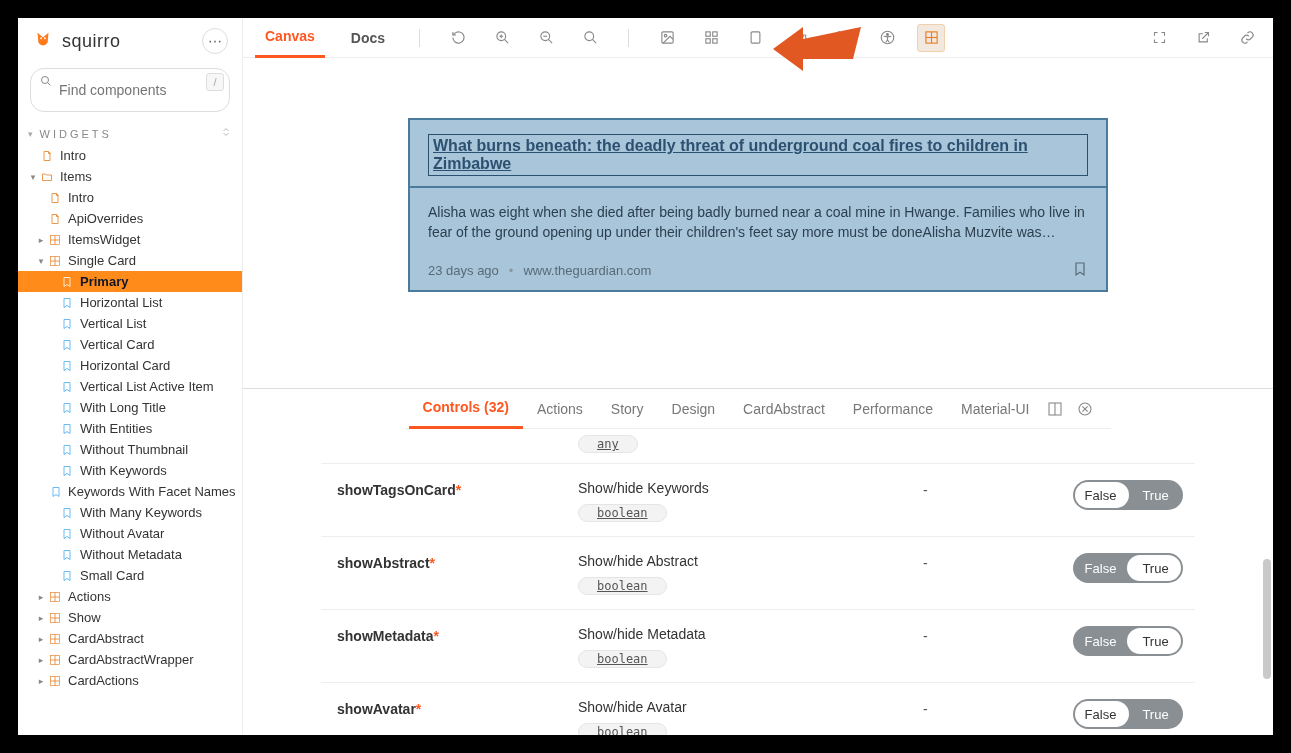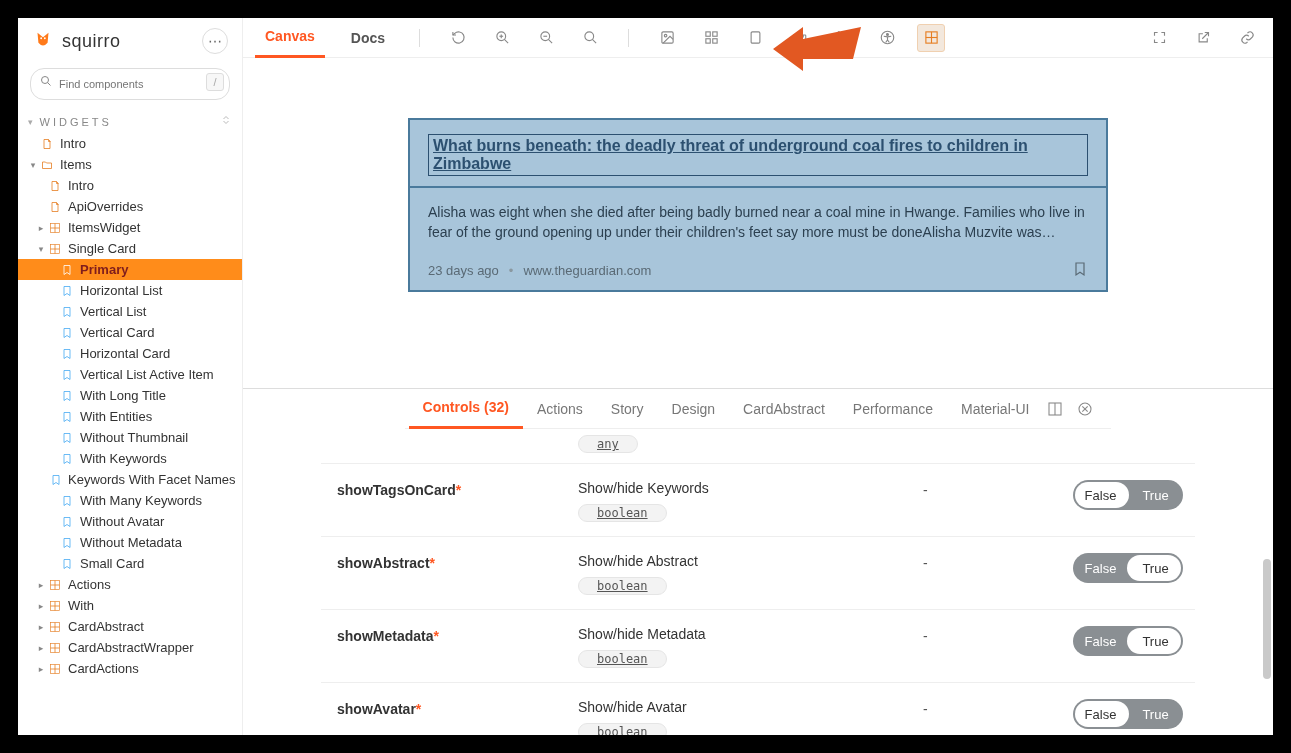--- a/index.html
+++ b/index.html
@@ -9,35 +9,35 @@
 
 
 .sidebar { width: 225px; height: 100%; border-right: 1px solid #eee; display: flex; flex-direction: column; overflow: hidden; background:#fff; }
 .logo-row { display: flex; align-items: center; padding: 10px 14px 6px; gap: 8px; }
 .logo-mark { width: 22px; height: 22px; display:flex; align-items:center; justify-content:center; }
 .logo-text { font-size: 18px; font-weight: 500; color: #333; letter-spacing: 0.5px; }
 .logo-menu { margin-left: auto; width: 26px; height: 26px; border: 1px solid #ddd; border-radius: 50%; display:flex; align-items:center; justify-content:center; color:#666; font-size:14px; cursor:pointer; }
 
 .search-row { padding: 8px 12px 10px; }
 .search-box { position: relative; }
-.search-input { width: 100%; height: 32px; border: 1px solid #ddd; border-radius: 14px; padding: 0 28px; font-size: 11px; outline: none; color:#555; }
+.search-input { width: 100%; height: 44px; border: 1px solid #ddd; border-radius: 14px; padding: 0 28px; font-size: 14px; outline: none; color:#555; }
 .search-icon { position:absolute; left:10px; top:7px; color:#888; font-size:12px; }
 .slash { position:absolute; right:6px; top:5px; width:18px; height:18px; border:1px solid #ddd; border-radius:3px; display:flex; align-items:center; justify-content:center; font-size:11px; color:#aaa; background:#f7f7f7;}
 
 .section-header { display:flex; align-items:center; padding: 4px 10px; color:#888; font-size:11px; letter-spacing:3px; font-weight:500; }
 .section-header .caret { margin-right:4px; font-size:9px; color:#aaa;}
 .section-header .sort { margin-left:auto; color:#bbb; font-size:12px; }
 
 .tree { flex:1; overflow-y:auto; padding-bottom:8px; }
 .tree-item { display:flex; align-items:center; padding: 3px 8px 3px 10px; font-size: 13px; color:#333; cursor:pointer; white-space:nowrap; }
 .tree-item .caret { width:10px; font-size:9px; color:#888; text-align:center; }
 .tree-item .ico { width:14px; height:14px; margin: 0 6px 0 2px; display:inline-flex; align-items:center; justify-content:center; font-size:11px; }
 .tree-item.level1 { padding-left: 18px; }
 .tree-item.level2 { padding-left: 30px; }
-.tree-item.selected { background: #ff8c1a; color: #7f1d1d; font-weight:600; }
+.tree-item.selected { background: #ff8c1a; color: #0f172a; font-weight:600; }
 .tree-item.selected .ico svg path, .tree-item.selected .ico svg rect { stroke:#fff; fill:none; }
 .ico.doc svg { stroke:#e67e22; }
 .ico.comp svg rect { fill:none; stroke:#e67e22; stroke-width:1.3; }
 .ico.story svg { stroke:#45aaf2; }
 
 
 .main { flex:1; display:flex; flex-direction:column; height:100%; overflow:hidden; }
 
 .toolbar { height: 40px; border-bottom: 1px solid #eee; display:flex; align-items:center; padding: 0 12px; gap: 16px; }
 .tab { padding: 0 10px; height: 40px; display:flex; align-items:center; font-size:14px; color:#555; cursor:pointer; font-weight:600; }
@@ -345,21 +345,21 @@
           </div>
           <div class="tree-item level1">
             <span class="caret">▸</span>
             <span class="ico comp">
               <svg width="12" height="12" viewBox="0 0 24 24" fill="none" stroke="#e67e22" stroke-width="1.6">
                 <rect x="3" y="3" width="18" height="18"></rect>
                 <line x1="3" y1="12" x2="21" y2="12"></line>
                 <line x1="12" y1="3" x2="12" y2="21"></line>
               </svg>
             </span>
-            <span>With</span>
+            <span>Show</span>
           </div>
           <div class="tree-item level1">
             <span class="caret">▸</span>
             <span class="ico comp">
               <svg width="12" height="12" viewBox="0 0 24 24" fill="none" stroke="#e67e22" stroke-width="1.6">
                 <rect x="3" y="3" width="18" height="18"></rect>
                 <line x1="3" y1="12" x2="21" y2="12"></line>
                 <line x1="12" y1="3" x2="12" y2="21"></line>
               </svg>
             </span>

